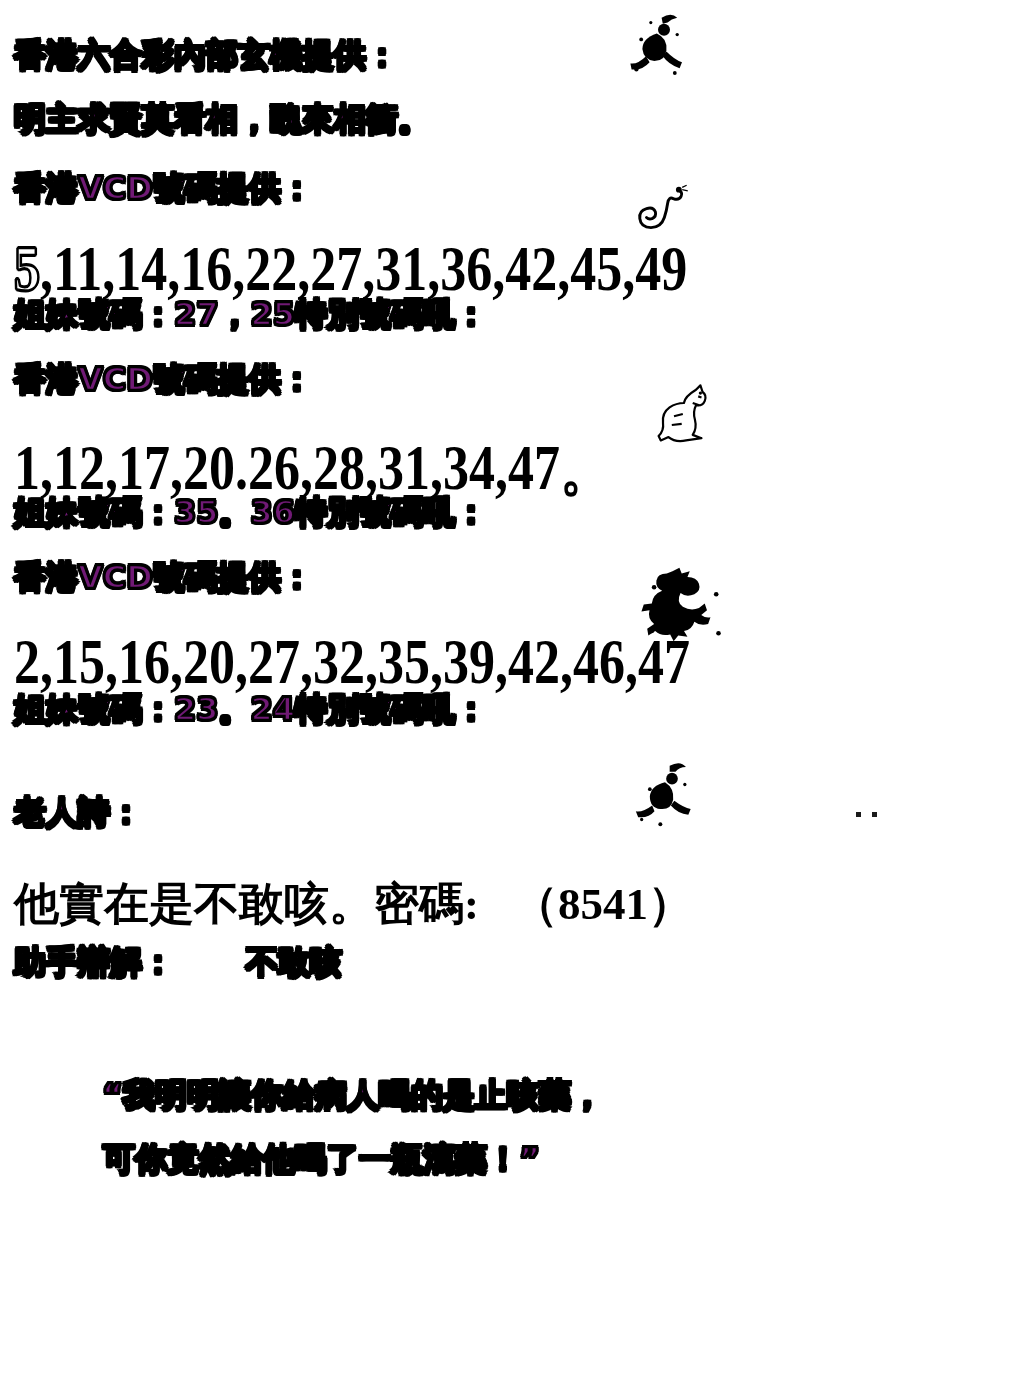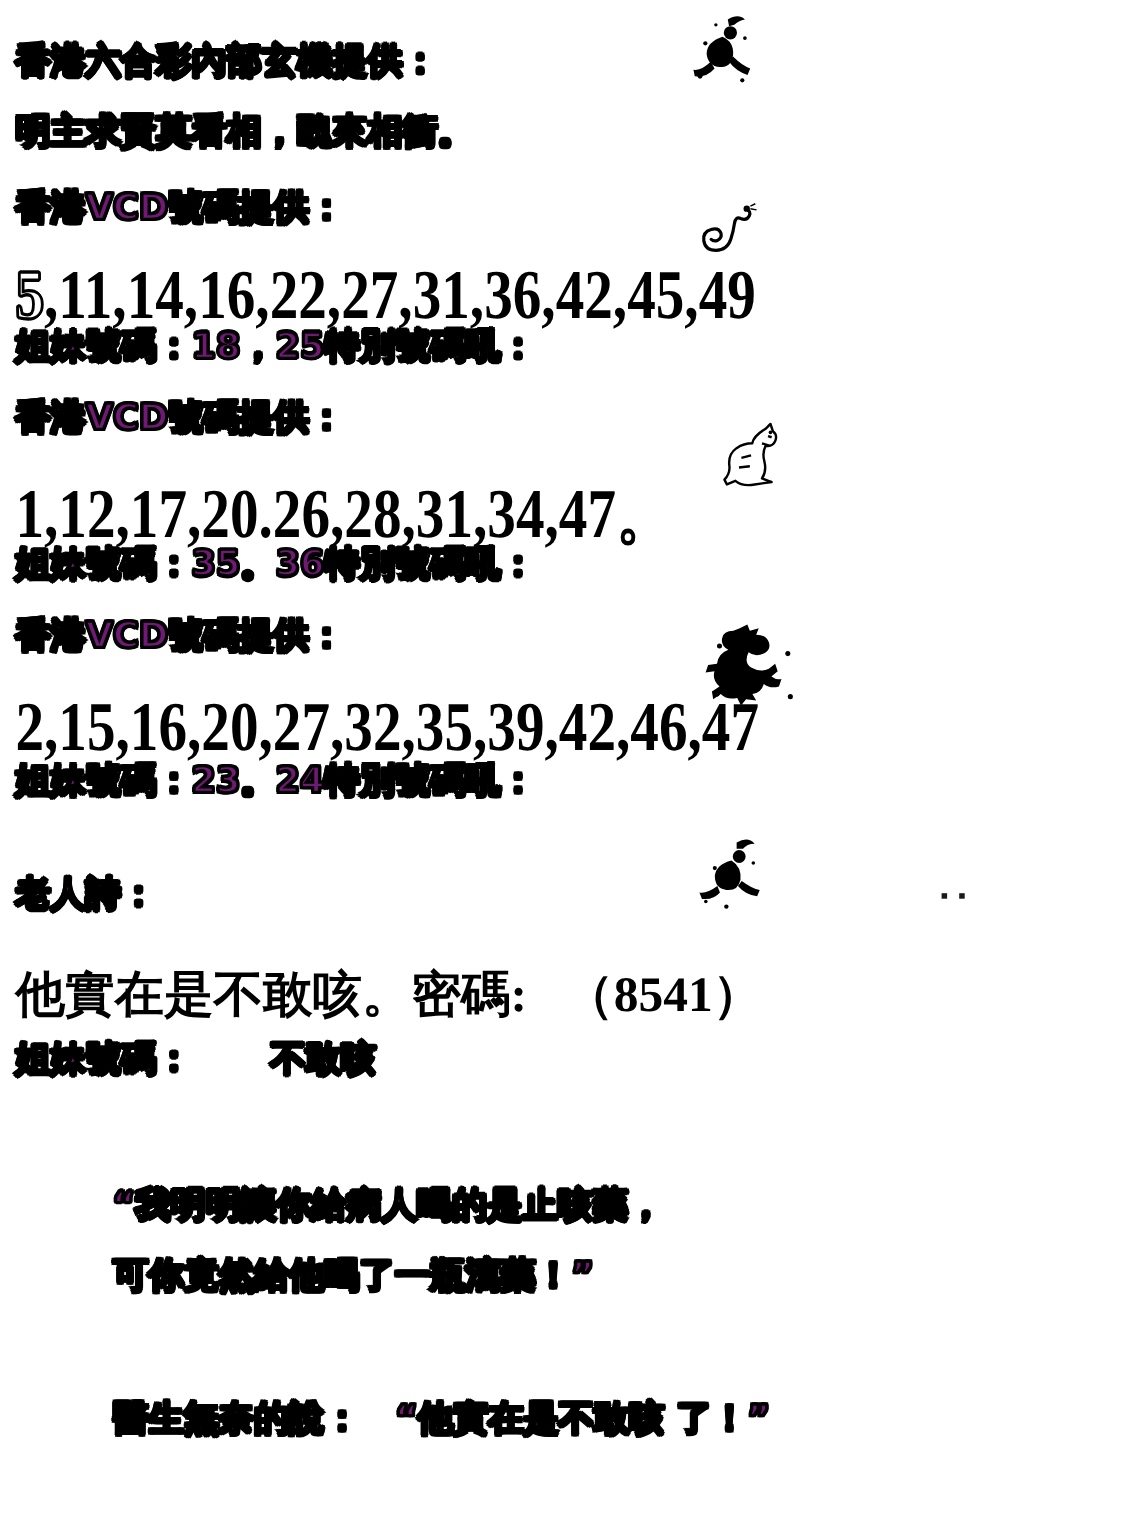--- a/index.html
+++ b/index.html
@@ -50,37 +50,36 @@
 </head>
 <body>
 
 <div class="page">
 
   <div class="line bubble" style="top:38px;left:14px">香港六合彩內部玄機提供：</div>
   <div class="line bubble" style="top:102px;left:14px">明主求賢莫看相，醜來相衝。</div>
 
   <div class="line bubble" style="top:171px;left:14px">香港VCD號碼提供：</div>
   <div class="line nums" style="top:234px;left:14px"><span class="outnum">5</span><span>,11,14,16,22,27,31,36,42,45,49</span></div>
-  <div class="line bubble" style="top:297px;left:14px">姐妹號碼：18，25特別號碼吼：</div>
+  <div class="line bubble" style="top:297px;left:14px">姐妹號碼：27，25特別號碼吼：</div>
 
   <div class="line bubble" style="top:362px;left:14px">香港VCD號碼提供：</div>
   <div class="line nums" style="top:433px;left:14px">1,12,17,20.26,28,31,34,47。</div>
   <div class="line bubble" style="top:495px;left:14px">姐妹號碼：35。36特別號碼吼：</div>
 
   <div class="line bubble" style="top:560px;left:14px">香港VCD號碼提供：</div>
   <div class="line nums" style="top:627px;left:14px">2,15,16,20,27,32,35,39,42,46,47</div>
   <div class="line bubble" style="top:692px;left:14px">姐妹號碼：23。24特別號碼吼：</div>
 
   <div class="line bubble" style="top:795px;left:14px">老人詩：</div>
   <div class="line serifline" style="top:880px;left:14px"><span>他實在是不敢咳。密碼:</span><span class="code-gap">（8541）</span></div>
 
-  <div class="line bubble" style="top:945px;left:14px"><span>姐妹號碼：</span><span class="humor-title-gap">不敢咳</span></div>
+  <div class="line bubble" style="top:945px;left:14px"><span>助手辯解：</span><span class="humor-title-gap">不敢咳</span></div>
   <div class="line bubble" style="top:1078px;left:102px">“我明明讓你給病人喝的是止咳藥，</div>
   <div class="line bubble" style="top:1142px;left:103px">可你竟然給他喝了一瓶瀉藥！”</div>
-  <div class="line bubble" style="top:1272px;left:103px">醫生無奈的說：　“他實在是不敢咳 了！”</div>
 
   <div class="icon" style="top:12px;left:622px;width:72px;height:74px">
     <svg viewBox="0 0 60 60" width="72" height="74">
       <g fill="#000">
         <path d="M33 4 q8 -5 13 0 q-5 1 -8 4 l-4 1 z"></path>
         <circle cx="35" cy="14" r="5"></circle>
         <path d="M29 17 q9 4 8 14 q-1 9 -10 9 q-9 -1 -10 -10 q0 -9 12 -13 z"></path>
         <path d="M20 36 q-7 7 -13 6 l1 5 q9 1 15 -6 z"></path>
         <path d="M37 32 q7 7 13 9 l-2 5 q-9 -3 -14 -10 z"></path>
         <circle cx="16" cy="22" r="1.6"></circle>

